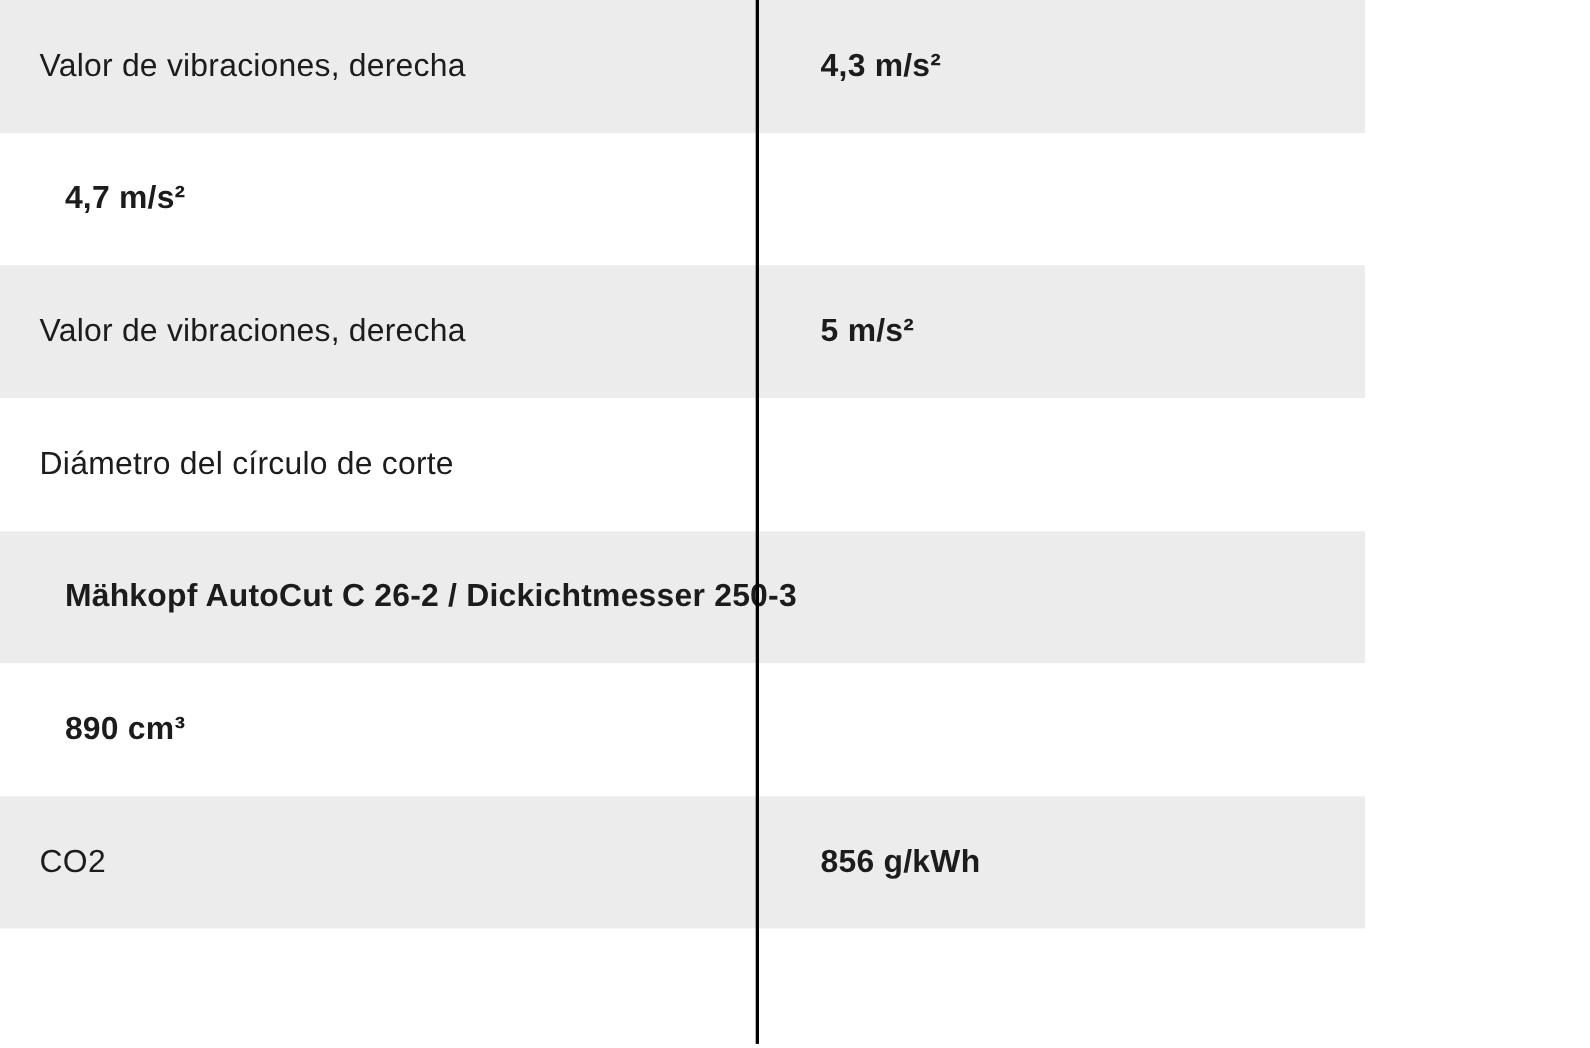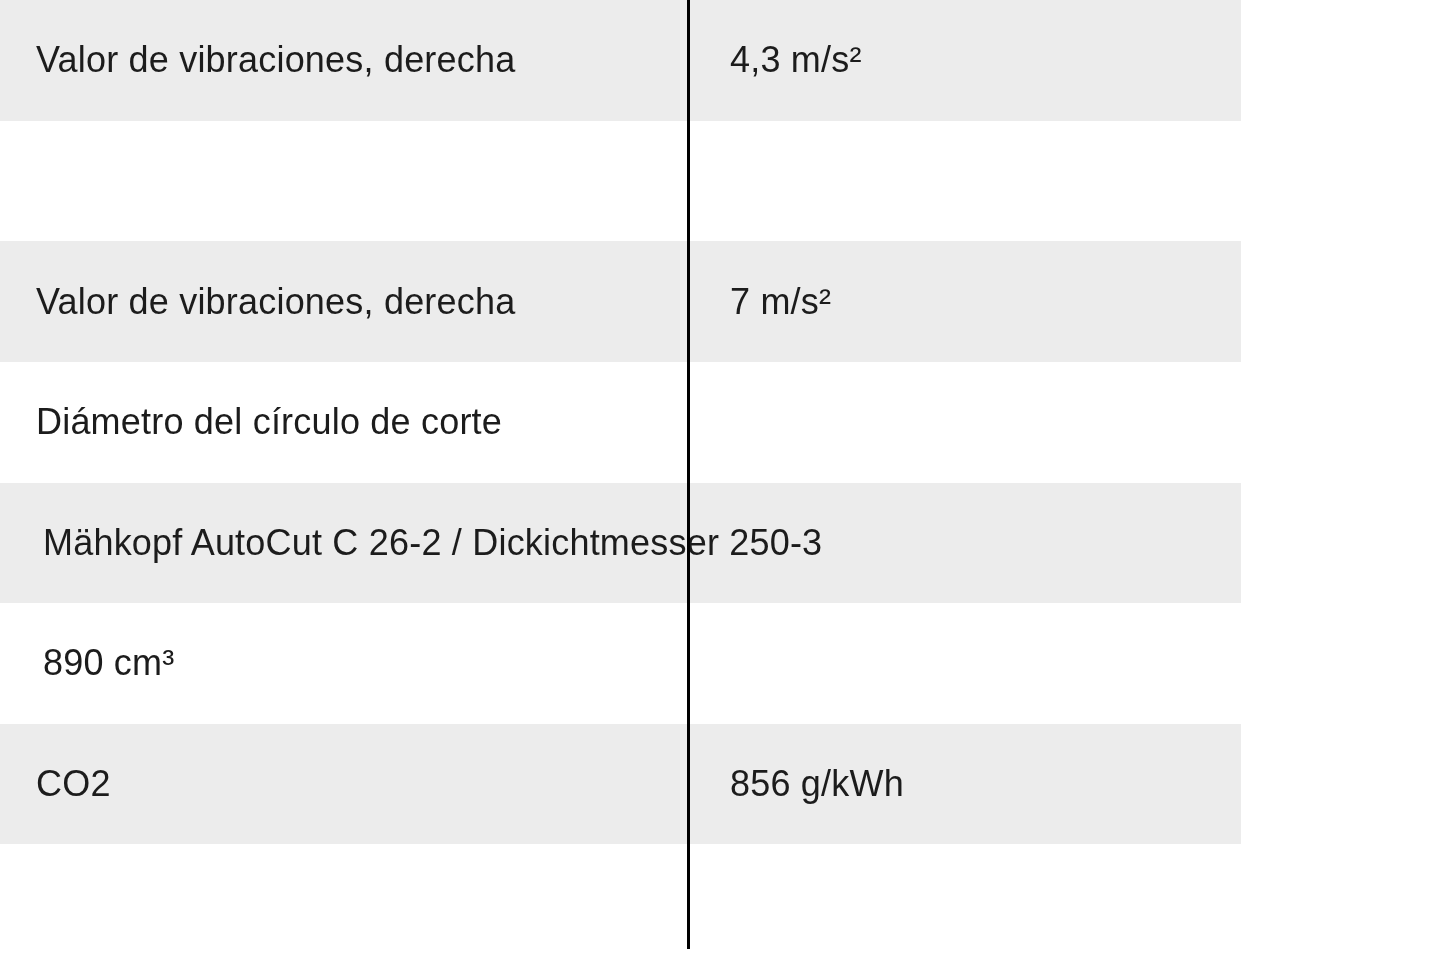--- a/index.html
+++ b/index.html
@@ -11,21 +11,21 @@
   *{margin:0;padding:0;box-sizing:border-box;}
   html,body{background:#ffffff;}
   .spec-table{
     position:relative;
     width:1241px;
     height:953px;
     overflow:hidden;
     background:var(--row-bg);
     font-family:"Liberation Sans", sans-serif;
     font-weight:300;
-    font-size:36px;
+    font-size:29px;
     letter-spacing:0.2px;
     color:var(--text);
   }
   .row{
     display:flex;
     height:120.63px;
     background:var(--row-bg);
   }
   .row:nth-child(odd){
     background:var(--row-alt-bg);
@@ -37,22 +37,23 @@
     overflow:hidden;
   }
   .cell.label{
     width:687px;
     flex:0 0 687px;
     padding-left:36px;
     padding-right:20px;
   }
   .cell.value{
     flex:1 1 auto;
-    padding-left:43px;
+    padding-left:59px;
     padding-right:20px;
+    font-weight:bold;
   }
   .divider{
     position:absolute;
     left:687px;
     top:0;
     width:2.5px;
     height:949px;
     background:var(--divider);
   }
 </style>
@@ -60,25 +61,26 @@
 <body>
 
 <div class="spec-table">
 
   <div class="row">
     <div class="cell label">Valor de vibraciones, derecha</div>
     <div class="cell value">4,3 m/s²</div>
   </div>
 
   <div class="row">
+    <div class="cell value">4,7 m/s²</div>
   </div>
 
   <div class="row">
     <div class="cell label">Valor de vibraciones, derecha</div>
-    <div class="cell value">7 m/s²</div>
+    <div class="cell value">5 m/s²</div>
   </div>
 
 
   <div class="row">
     <div class="cell label">Diámetro del círculo de corte</div>
   </div>
 
   <div class="row">
     <div class="cell value">Mähkopf AutoCut C 26-2 / Dickichtmesser 250-3</div>
   </div>

